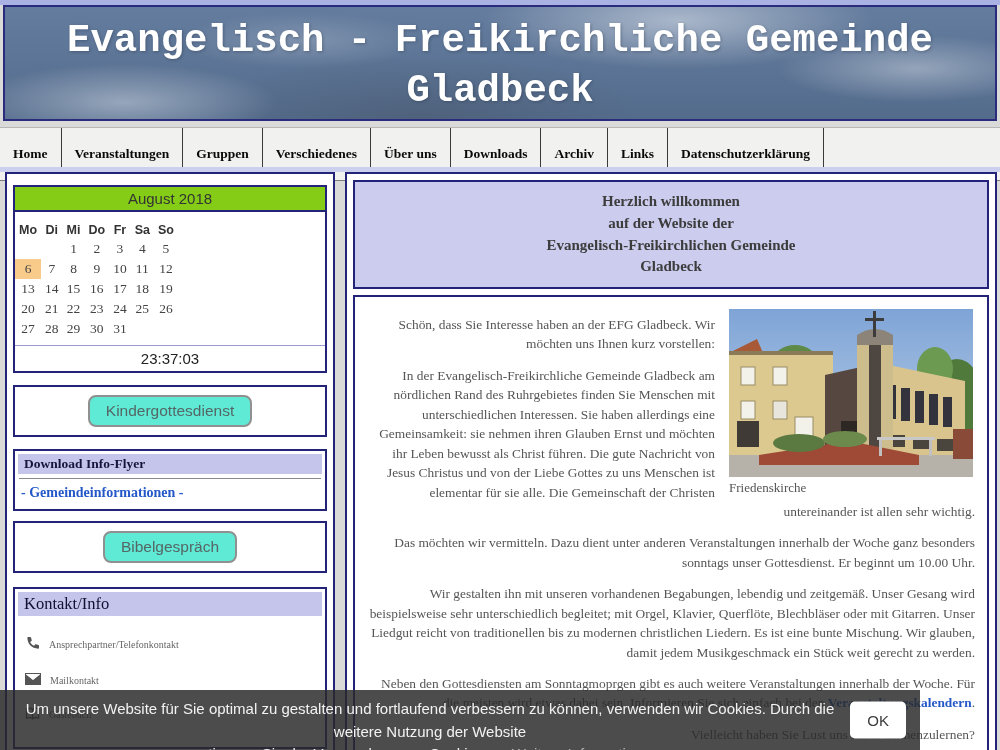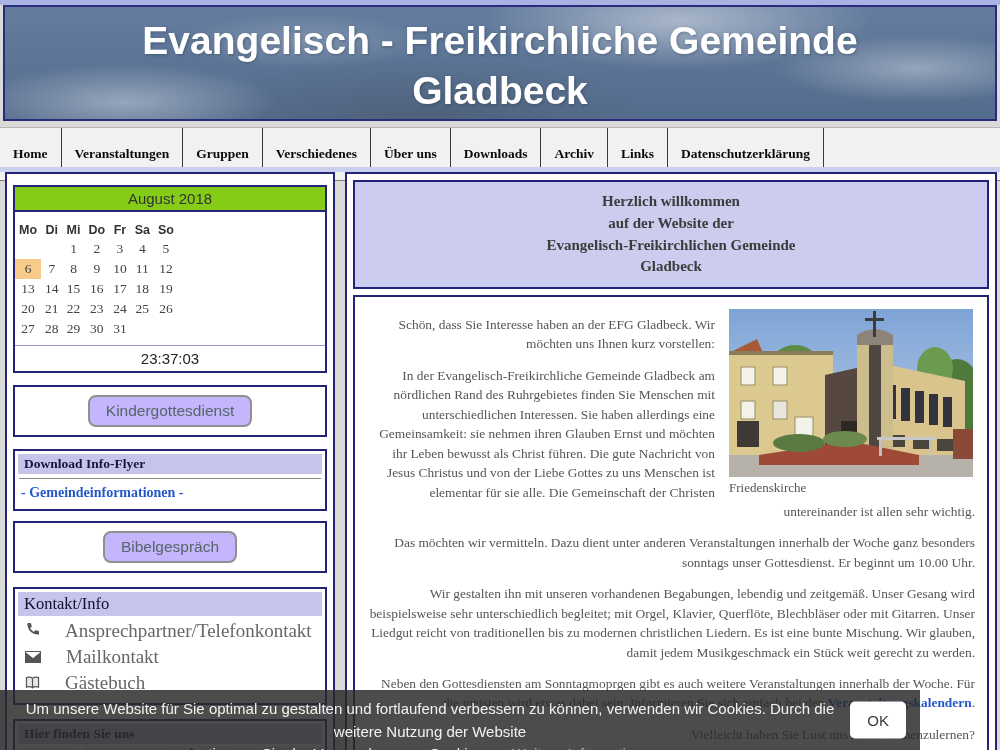--- a/index.html
+++ b/index.html
@@ -13,21 +13,21 @@
     border:2px solid #2b2b7e;
     background-color:#5d7594;
     background-image:
       radial-gradient(ellipse 220px 55px at 12% 85%, rgba(214,221,231,.50), rgba(214,221,231,0) 70%),
       radial-gradient(ellipse 280px 70px at 68% 12%, rgba(228,233,240,.55), rgba(228,233,240,0) 70%),
       radial-gradient(ellipse 320px 90px at 42% 100%, rgba(74,89,110,.55), rgba(74,89,110,0) 70%),
       radial-gradient(ellipse 200px 48px at 92% 55%, rgba(218,224,233,.45), rgba(218,224,233,0) 70%),
       radial-gradient(ellipse 180px 40px at 30% 30%, rgba(200,210,222,.30), rgba(200,210,222,0) 70%),
       linear-gradient(#647c9e, #546c8c);
     color:#fff; text-align:center;
-    font-family:Liberation Sans, sans-serif; font-weight:bold;
+    font-family:Liberation Mono, monospace; font-weight:bold;
     font-size:39px; line-height:50px; padding-top:9px;
     text-shadow:1px 1px 3px rgba(30,40,60,.35);
   }
 
   
   #nav {
     position:absolute; left:0; top:127px; width:1000px; height:54px;
     background:#f1f1ef; border-top:1px solid #b7b7b5; border-bottom:1px solid #7d7d7b;
     display:flex; align-items:stretch;
   }
@@ -68,39 +68,39 @@
   }
   #calendar-grid td.selected { background:#f8cb8b; }
   #clock-row {
     border-top:1px solid #9a9ace; text-align:center; padding:4px 0;
     font-family:"Liberation Sans", sans-serif; font-size:15px; color:#222;
   }
 
   
   .btn-box { margin-top:12px; padding:8px; display:flex; justify-content:center; }
   .lav-btn {
-    background:#c4b5fd; border:2px solid #909090; border-radius:8px;
+    background:#5eead4; border:2px solid #909090; border-radius:8px;
     font-family:"Liberation Sans", sans-serif; font-size:15.5px; color:#566;
     padding:5px 16px; cursor:pointer;
   }
 
   
   #download-box { margin-top:12px; padding-bottom:4px; }
   #download-box hr { border:none; border-top:1px solid #8a8a8a; margin:4px 4px 0; }
   #download-link {
     display:inline-block; margin:6px 6px 4px; font-weight:bold; font-size:14px;
     color:#2458c8; cursor:pointer; text-decoration:none;
   }
 
   
   #kontakt-box { margin-top:14px; padding-bottom:5px; }
   #kontakt-title { font-size:16.5px; font-weight:normal; color:#101030; }
   .kontakt-item {
-    display:flex; align-items:center; gap:25px; margin:4px 10px;
-    font-size:19px; color:#666; cursor:pointer;
+    display:flex; align-items:center; gap:9px; margin:20px 10px;
+    font-size:10px; color:#666; cursor:pointer;
   }
   .kontakt-item svg { flex:0 0 auto; }
 
   
   #map-box { margin-top:14px; }
   #map {
     position:relative; height:118px; margin:3px; margin-top:0;
     background:#ebe6da; overflow:hidden; cursor:grab;
   }
   .map-road { position:absolute; background:#fff; box-shadow:0 0 0 1px #d4cdbc; }

